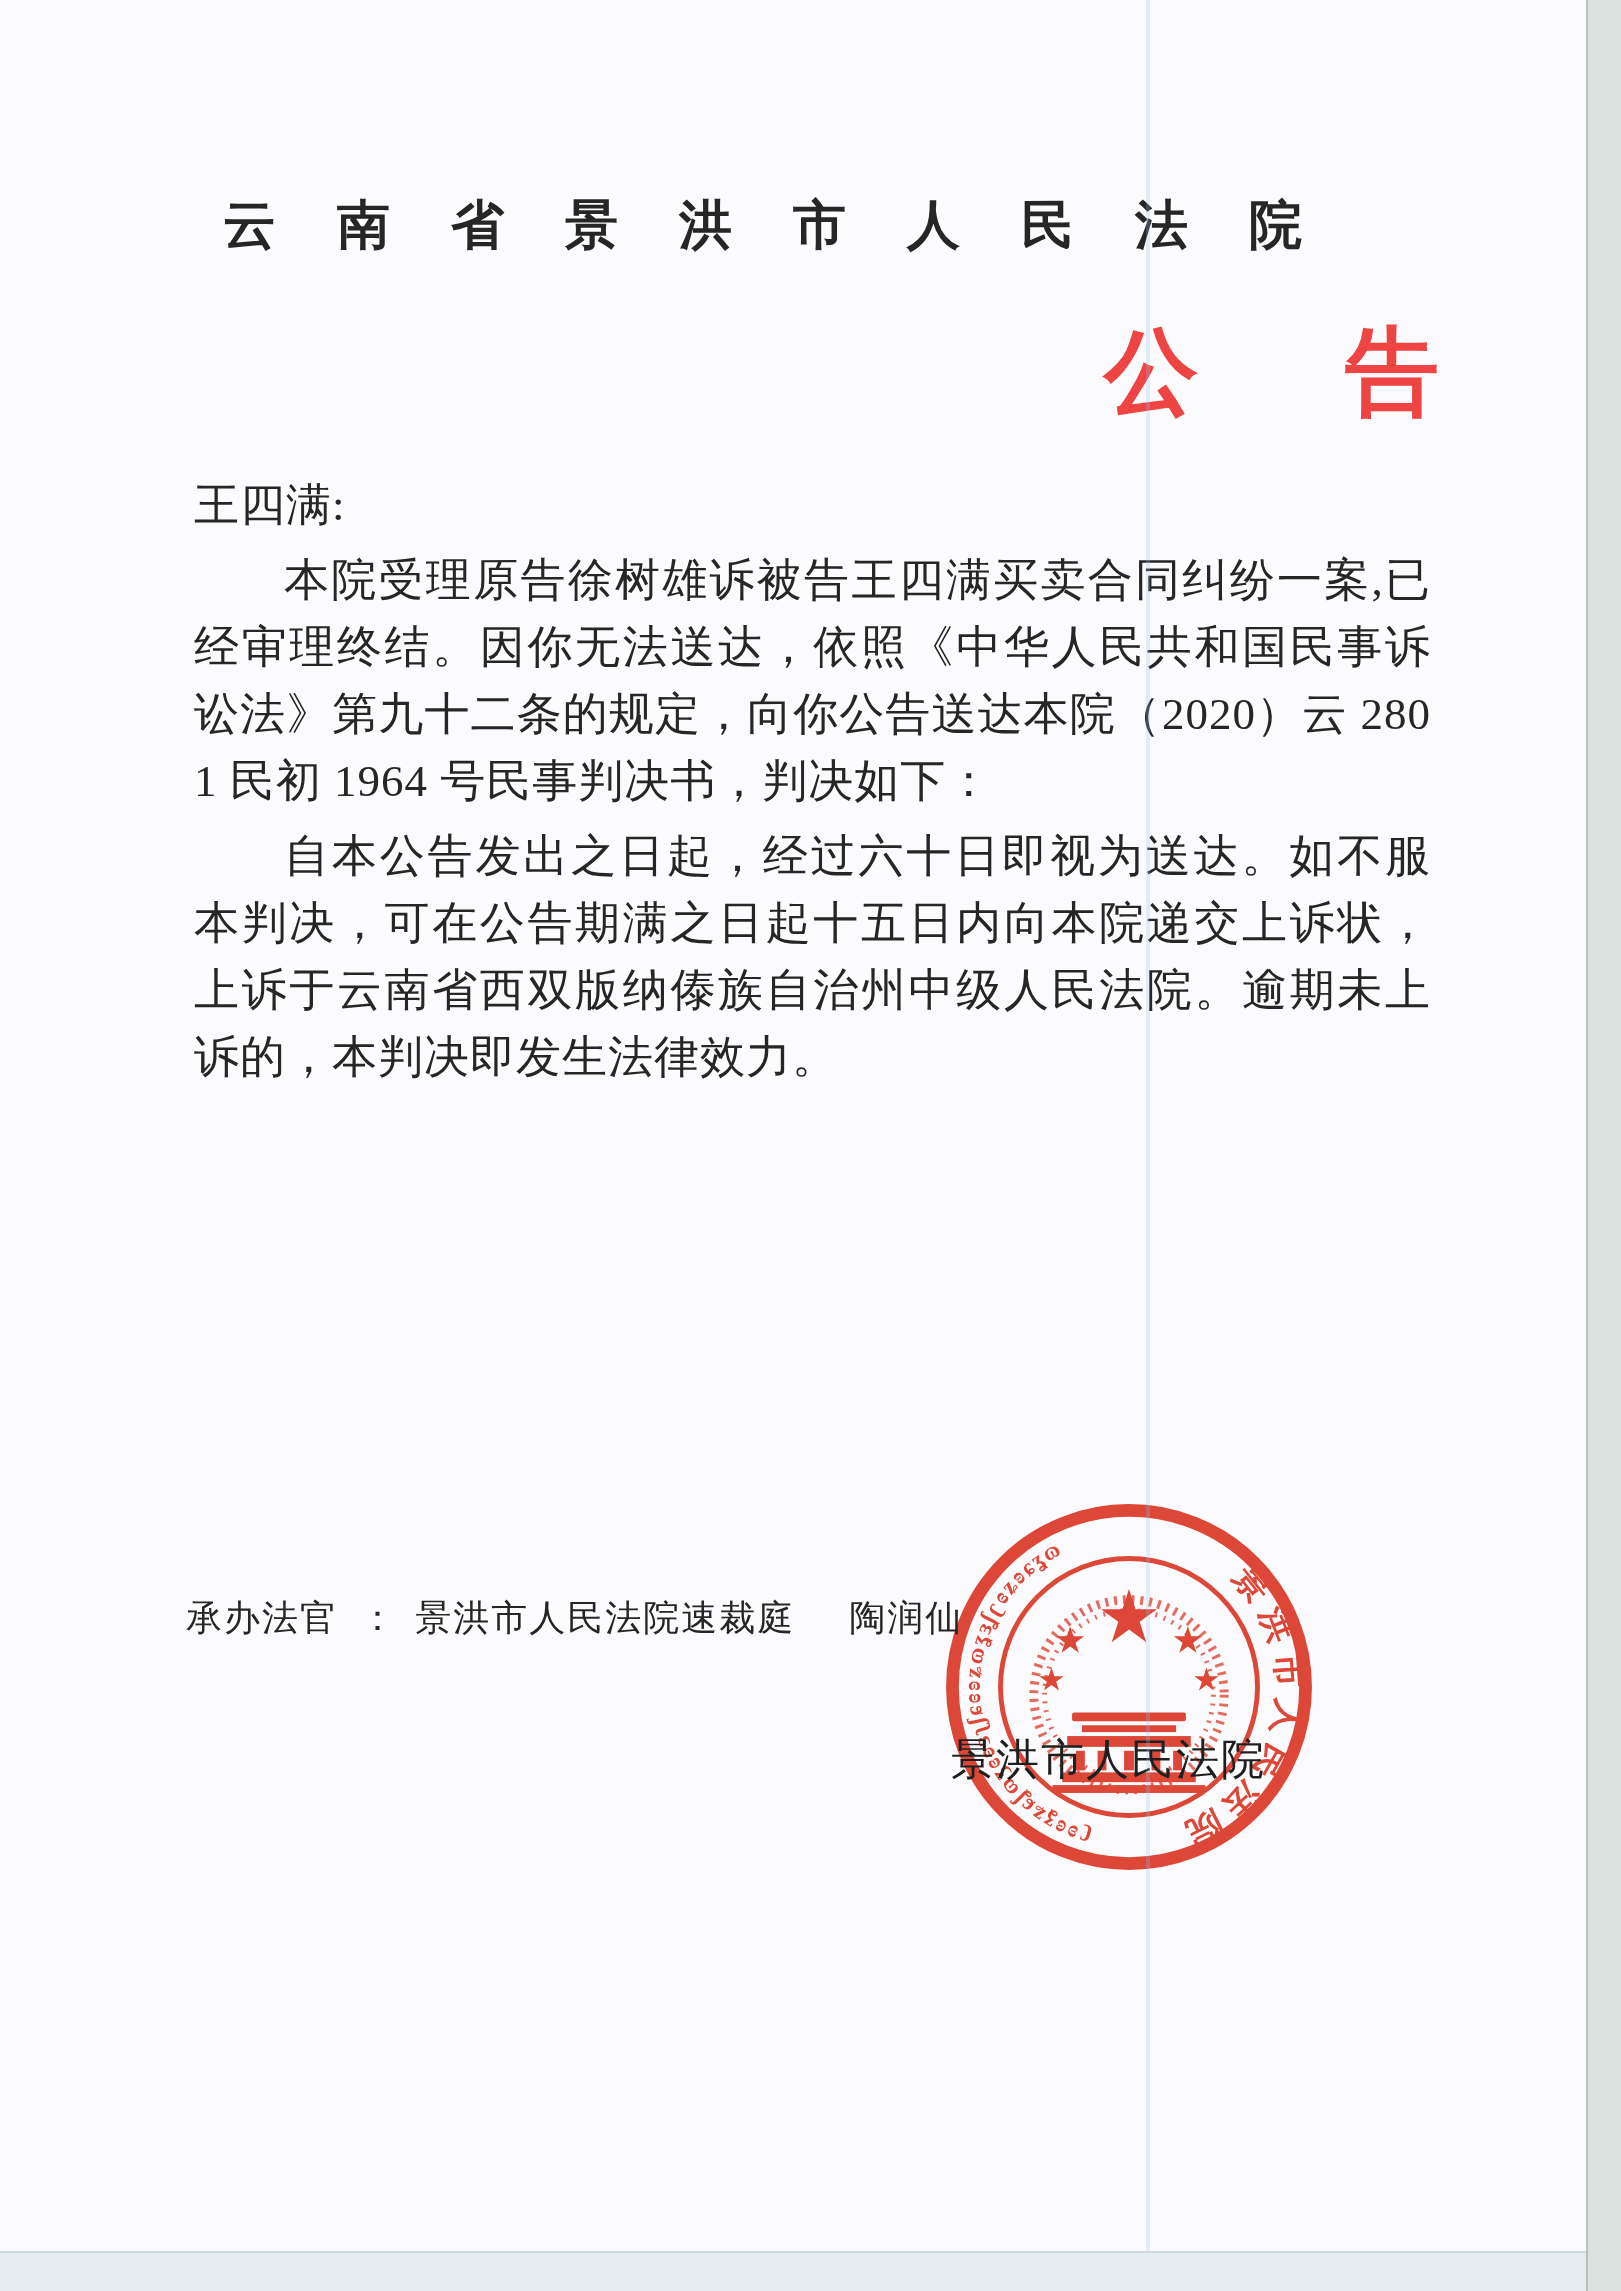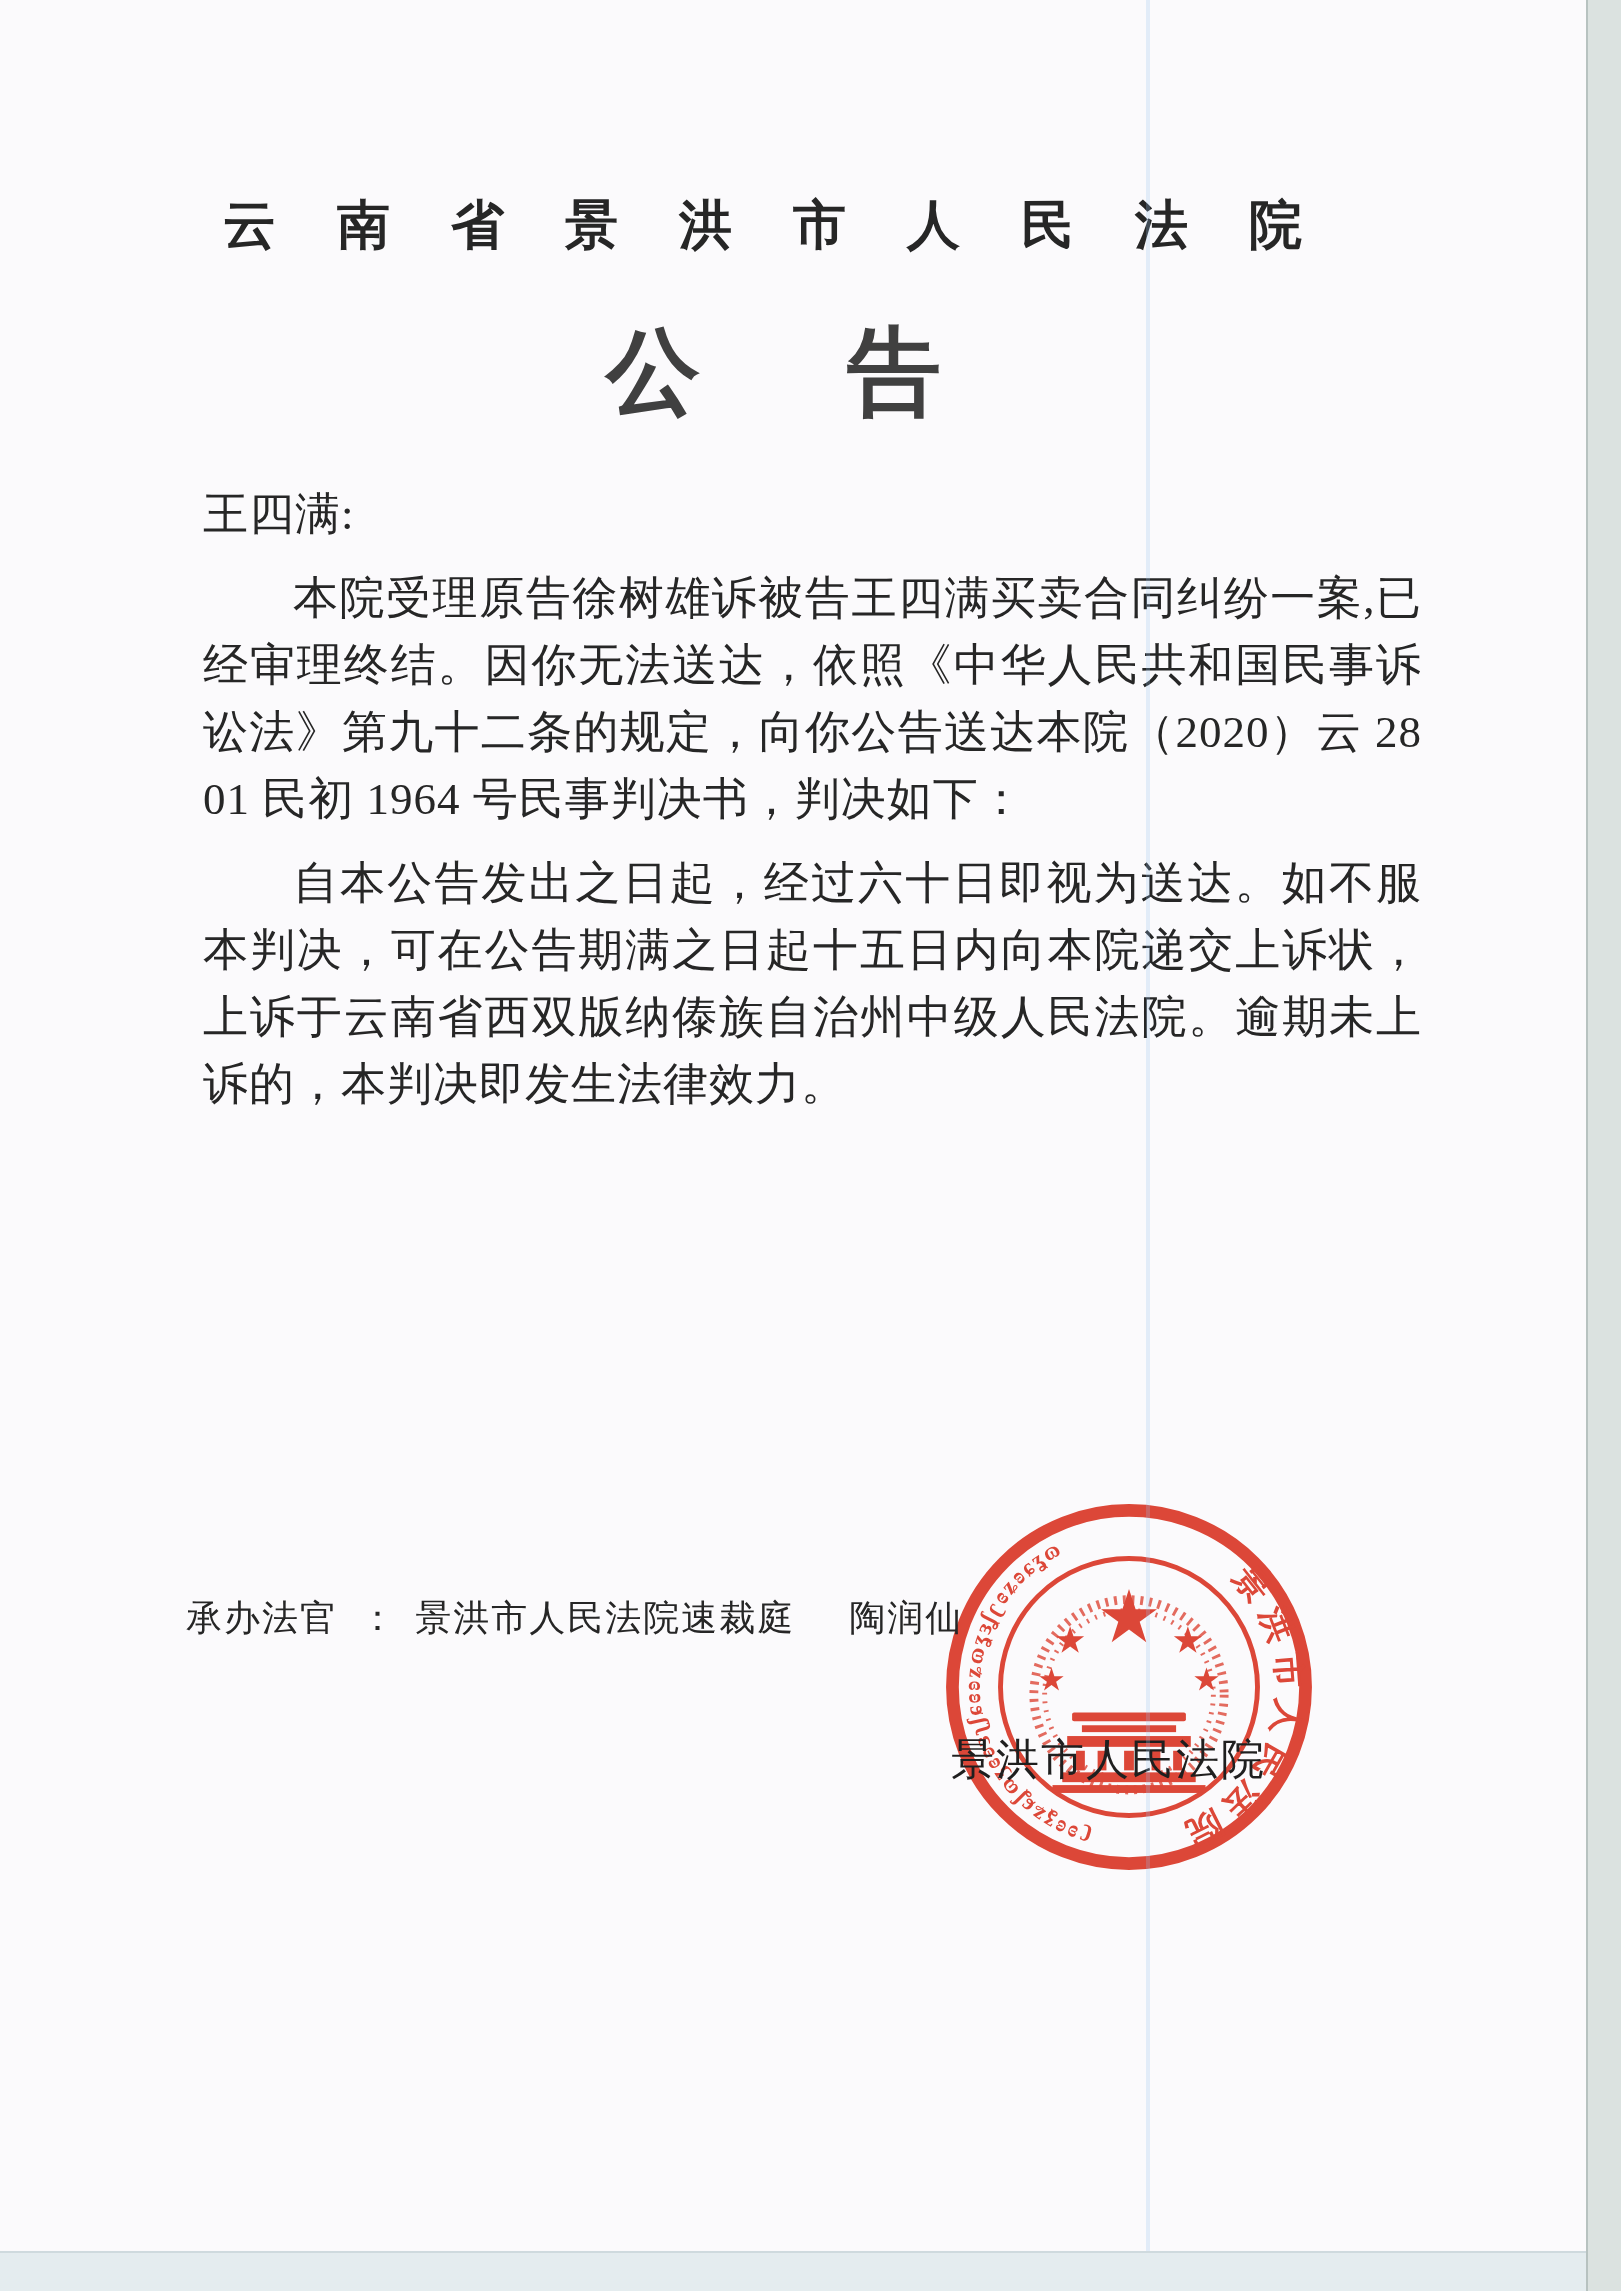--- a/index.html
+++ b/index.html
@@ -20,31 +20,31 @@
     border-top:2px solid #cfdade;
   }
   .paper{position:absolute;top:0;left:0;width:1586px;height:2251px;background:var(--paper,#fbfafc);}
   
   .court-title{
     position:absolute;top:196px;left:0;width:1586px;margin:0;
     font-size:53px;font-weight:bold;color:var(--ink,#262626);
     text-align:center;letter-spacing:61px;line-height:1.1;white-space:nowrap;
   }
   .doc-title{
-    position:absolute;top:323px;left:16px;width:1586px;margin:0;
-    font-size:94px;font-weight:bold;color:#404040;
-    text-align:center;letter-spacing:147px;text-indent:76px;line-height:1.05;white-space:nowrap;
+    position:absolute;top:323px;left:0;width:1586px;margin:0;
+    font-size:94px;font-weight:bold;color:#ef4444;
+    text-align:right;letter-spacing:147px;text-indent:76px;line-height:1.05;white-space:nowrap;
   }
   
   .body{
     position:absolute;top:464px;left:186px;width:1253px;
     font-size:45px;line-height:67px;color:var(--ink,#262626);
     text-align:justify;word-break:break-all;letter-spacing:1px;
   }
-  .body p{margin:17px;}
+  .body p{margin:8px;}
   .body p.para{text-indent:90px;}
   
   .judge-line{
     position:absolute;top:1594px;left:186px;z-index:6;
     font-size:36px;color:var(--ink,#262626);white-space:nowrap;letter-spacing:2px;
   }
   .judge-line .jcolon{margin:0 17.6px 0 21.6px;}
   .judge-line .jgap{display:inline-block;width:54px;}
   
   .sig-court{

